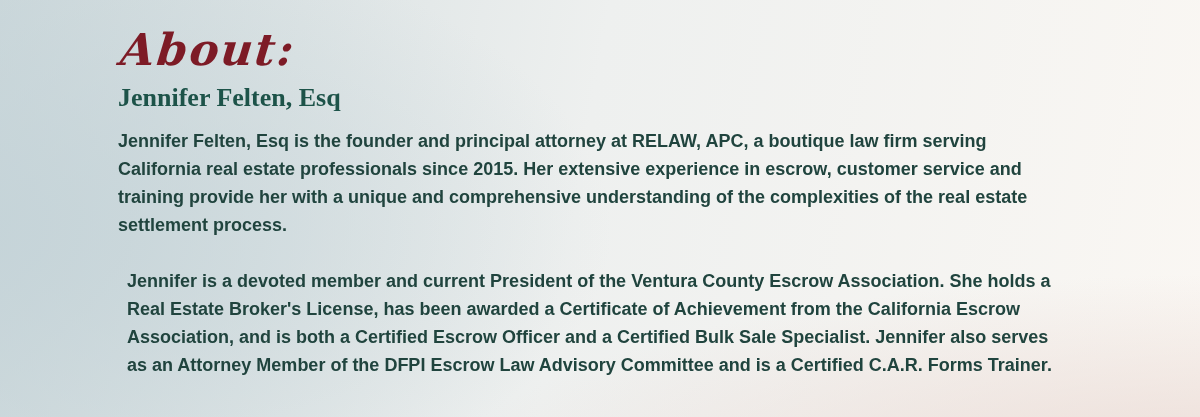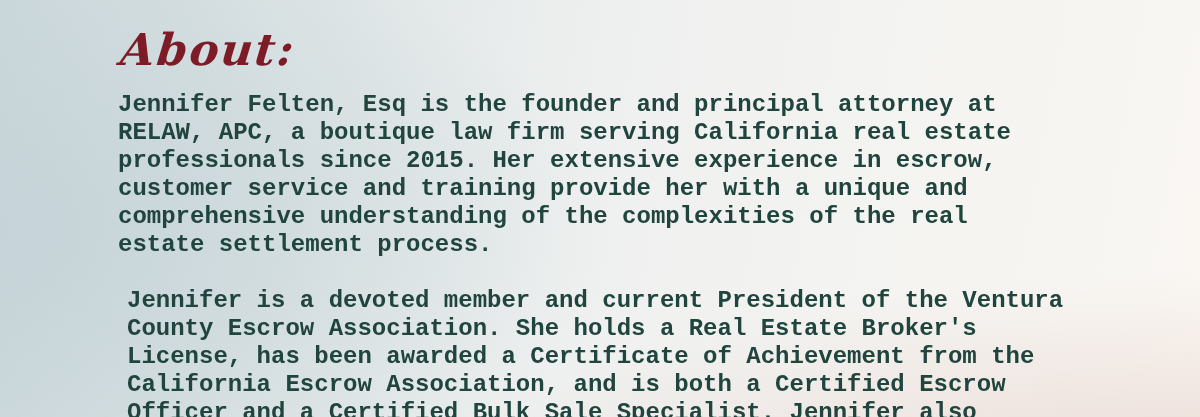--- a/index.html
+++ b/index.html
@@ -34,30 +34,31 @@
   .person-name {
     margin: 6px 0 0 0;
     font-family: "Liberation Serif", serif;
     font-weight: bold;
     font-size: 26px;
     line-height: 1.15;
     color: #1d5349;
   }
   .bio {
     margin: 14px 0 0 0;
-    font-family: Liberation Mono, monospace;
+    font-family: Liberation Sans, sans-serif;
     font-weight: bold;
-    font-size: 24px;
+    font-size: 18px;
     line-height: 28px;
     color: #20443e;
   }
   .bio + .bio { margin-top: 28px; margin-left: 9px; }
 </style>
 </head>
 <body>
 
 <div class="canvas">
   <div class="content">
     <h1 class="script-title">About:</h1>
+    <h2 class="person-name">Jennifer Felten, Esq</h2>
     <p class="bio">Jennifer Felten, Esq is the founder and principal attorney at RELAW, APC, a boutique law firm serving California real estate professionals since 2015. Her extensive experience in escrow, customer service and training provide her with a unique and comprehensive understanding of the complexities of the real estate settlement process.</p>
     <p class="bio">Jennifer is a devoted member and current President of the Ventura County Escrow Association. She holds a Real Estate Broker's License, has been awarded a Certificate of Achievement from the California Escrow Association, and is both a Certified Escrow Officer and a Certified Bulk Sale Specialist. Jennifer also serves as an Attorney Member of the DFPI Escrow Law Advisory Committee and is a Certified C.A.R. Forms Trainer.</p>
   </div>
 </div>
 
 </body></html>

